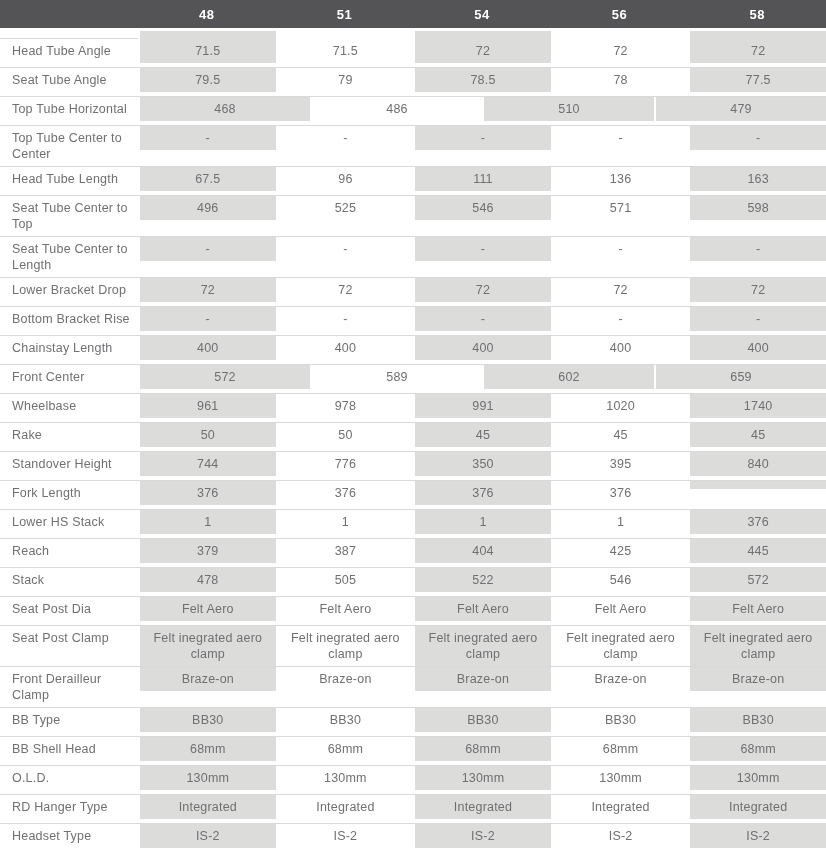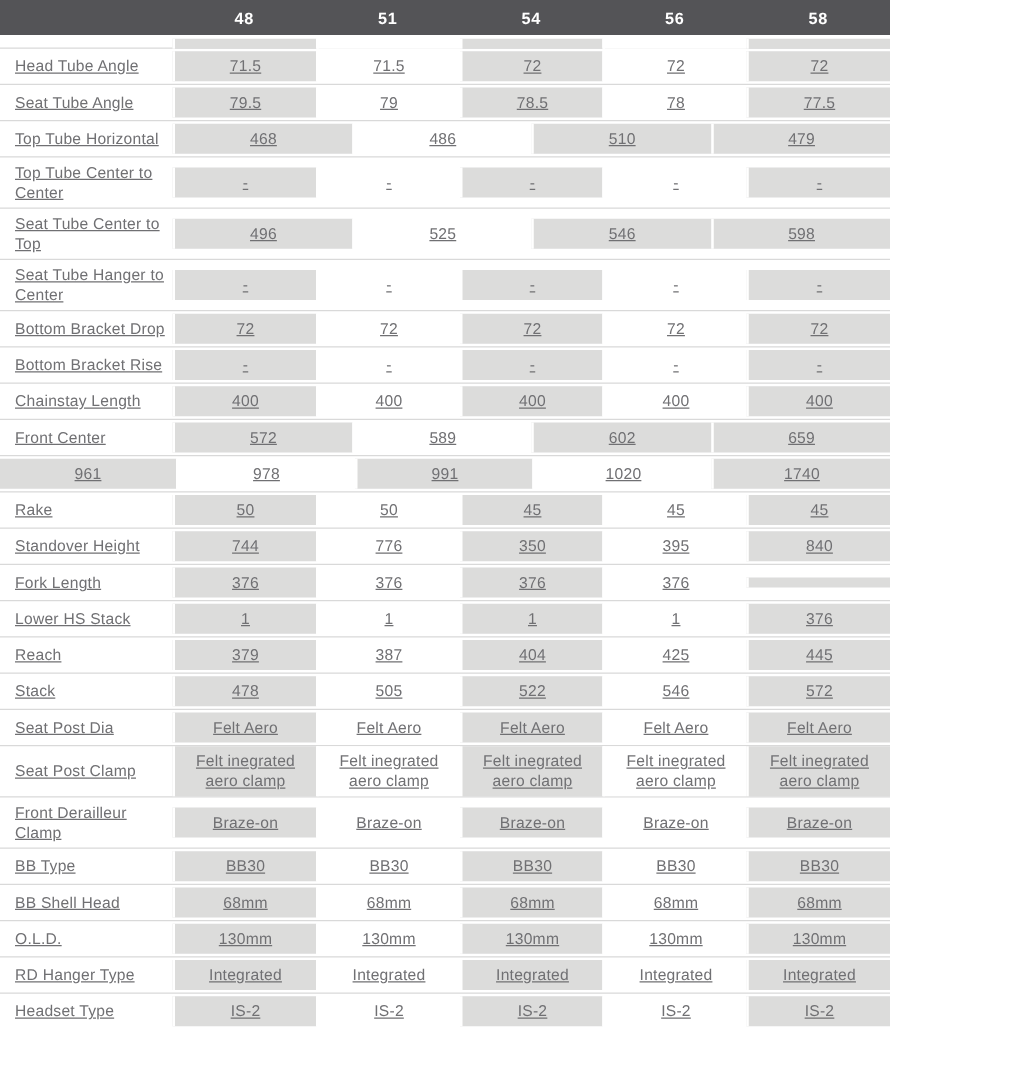--- a/index.html
+++ b/index.html
@@ -5,38 +5,38 @@
   :root{
     --header-bg:#545457;
     --header-text:#ffffff;
     --stripe:#dcdcdb;
     --row-line:#d9d9d9;
     --text:#707073;
     --page-bg:#ffffff;
   }
   html,body{margin:0;padding:0;background:var(--page-bg);}
   .page{
-    width:712px;height:861px;overflow:hidden;background:var(--page-bg);
+    width:826px;height:861px;overflow:hidden;background:var(--page-bg);
     font-family:"Liberation Sans", sans-serif;color:var(--text);
   }
   .header{
     display:flex;height:28px;background:var(--header-bg);
     align-items:center;
   }
   .header-label-spacer{width:138px;flex:0 0 138px;}
   .header-cell{
     flex:1 1 0;text-align:center;color:var(--header-text);
     font-size:13px;font-weight:700;letter-spacing:.5px;
   }
   .spacer-row{display:flex;height:7px;margin-top:3px;}
   .spacer-row .row-label{border-top:none;}
   .rows{display:block;}
   .row{
     display:flex;border-top:1px solid var(--row-line);
-    min-height:29px;box-sizing:border-box;align-items:center;text-decoration:underline;
+    min-height:29px;box-sizing:border-box;align-items:flex-start;
   }
   .row-label{
     width:138px;flex:0 0 138px;box-sizing:border-box;
     display:flex;align-items:center;
     padding:4px 4px 4px 12px;
     font-size:12.5px;line-height:16px;letter-spacing:.2px;
   }
   .cell{
     flex:1 1 0;box-sizing:border-box;
     display:flex;align-items:center;justify-content:center;text-align:center;
@@ -99,40 +99,49 @@
 
   <div class="row">
     <div class="row-label">Top Tube Center to Center</div>
     <div class="cell col-gray">-</div>
     <div class="cell col-white">-</div>
     <div class="cell col-gray">-</div>
     <div class="cell col-white">-</div>
     <div class="cell col-gray">-</div>
   </div>
 
+  <div class="row">
+    <div class="row-label">Head Tube Length</div>
+    <div class="cell col-gray">67.5</div>
+    <div class="cell col-white">96</div>
+    <div class="cell col-gray">111</div>
+    <div class="cell col-white">136</div>
+    <div class="cell col-gray">163</div>
+  </div>
 
   <div class="row">
     <div class="row-label">Seat Tube Center to Top</div>
     <div class="cell col-gray">496</div>
     <div class="cell col-white">525</div>
     <div class="cell col-gray">546</div>
+    <div class="cell col-white">571</div>
     <div class="cell col-gray">598</div>
   </div>
 
   <div class="row">
-    <div class="row-label">Seat Tube Hanger to Center</div>
-    <div class="cell col-gray">-</div>
-    <div class="cell col-white">-</div>
-    <div class="cell col-gray">-</div>
-    <div class="cell col-white">-</div>
-    <div class="cell col-gray">-</div>
-  </div>
-
-  <div class="row">
-    <div class="row-label">Bottom Bracket Drop</div>
+    <div class="row-label">Seat Tube Center to Length</div>
+    <div class="cell col-gray">-</div>
+    <div class="cell col-white">-</div>
+    <div class="cell col-gray">-</div>
+    <div class="cell col-white">-</div>
+    <div class="cell col-gray">-</div>
+  </div>
+
+  <div class="row">
+    <div class="row-label">Lower Bracket Drop</div>
     <div class="cell col-gray">72</div>
     <div class="cell col-white">72</div>
     <div class="cell col-gray">72</div>
     <div class="cell col-white">72</div>
     <div class="cell col-gray">72</div>
   </div>
 
   <div class="row">
     <div class="row-label">Bottom Bracket Rise</div>
     <div class="cell col-gray">-</div>
@@ -153,20 +162,21 @@
 
   <div class="row">
     <div class="row-label">Front Center</div>
     <div class="cell col-gray">572</div>
     <div class="cell col-white">589</div>
     <div class="cell col-gray">602</div>
     <div class="cell col-gray">659</div>
   </div>
 
   <div class="row">
+    <div class="row-label">Wheelbase</div>
     <div class="cell col-gray">961</div>
     <div class="cell col-white">978</div>
     <div class="cell col-gray">991</div>
     <div class="cell col-white">1020</div>
     <div class="cell col-gray">1740</div>
   </div>
 
   <div class="row">
     <div class="row-label">Rake</div>
     <div class="cell col-gray">50</div>

